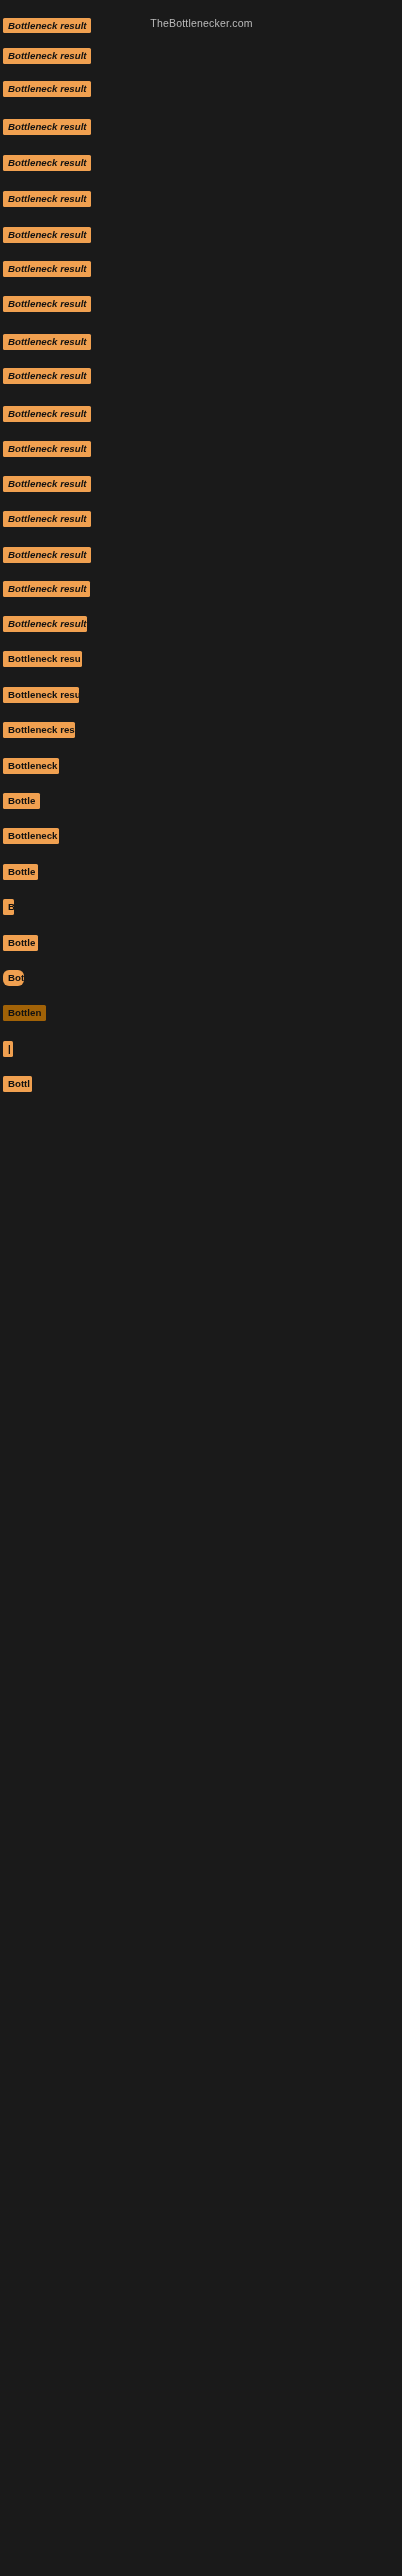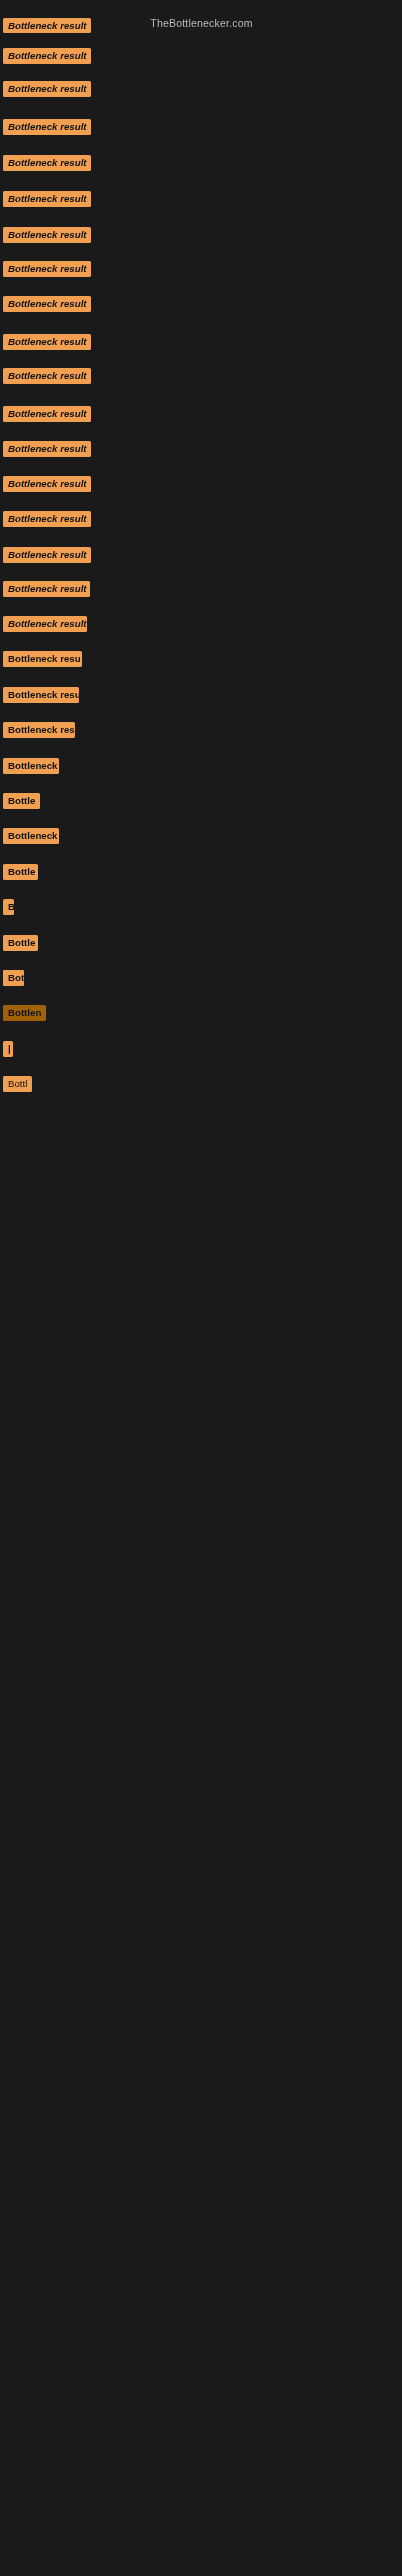--- a/index.html
+++ b/index.html
@@ -139,30 +139,30 @@
   </div>
 
   <div style="position: absolute; top: 899px; left: 3.2px; max-width: 11.3px; overflow: hidden; font-size: 9.7px; padding: 2.4px 4.8px; background-color: #f0a050; color: #111; border-radius: 1.6px; font-family: Arial, sans-serif; font-weight: bold; white-space: nowrap;">
     <span>B</span>
   </div>
 
   <div style="position: absolute; top: 935px; left: 3.2px; max-width: 35px; overflow: hidden; font-size: 9.7px; padding: 2.4px 4.8px; background-color: #f0a050; color: #111; border-radius: 1.6px; font-family: Arial, sans-serif; font-weight: bold; white-space: nowrap;">
     <span>Bottle</span>
   </div>
 
-  <div style="position: absolute; top: 970px; left: 3.2px; max-width: 21px; overflow: hidden; font-size: 9.7px; padding: 2.4px 4.8px; background-color: #f0a050; color: #111; border-radius: 1px; font-family: Arial, sans-serif; font-weight: bold; white-space: nowrap;">
+  <div style="position: absolute; top: 970px; left: 3.2px; max-width: 21px; overflow: hidden; font-size: 9.7px; padding: 2.4px 4.8px; background-color: #f0a050; color: #111; border-radius: 6px; font-family: Arial, sans-serif; font-weight: bold; white-space: nowrap;">
     <span>Bot</span>
   </div>
 
   <div style="position: absolute; top: 1005px; left: 3.2px; max-width: 43px; overflow: hidden; font-size: 9.7px; padding: 2.4px 4.8px; background-color: #a16207; color: #111; border-radius: 1.6px; font-family: Arial, sans-serif; font-weight: bold; white-space: nowrap;">
     <span>Bottlen</span>
   </div>
 
   <div style="position: absolute; top: 1041px; left: 3.2px; max-width: 4.8px; overflow: hidden; font-size: 9.7px; padding: 2.4px 4.8px; background-color: #f0a050; color: #111; border-radius: 1.6px; font-family: Arial, sans-serif; font-weight: bold; white-space: nowrap;">
     <span>|</span>
   </div>
 
-  <div style="position: absolute; top: 1076px; left: 3.2px; max-width: 29px; overflow: hidden; font-size: 9.7px; padding: 2.4px 4.8px; background-color: #f0a050; color: #111; border-radius: 1.6px; font-family: Arial, sans-serif; font-weight: normal; white-space: nowrap;">
+  <div style="position: absolute; top: 1076px; left: 3.2px; max-width: 29px; overflow: hidden; font-size: 9.7px; padding: 2.4px 4.8px; background-color: #f0a050; color: #111; border-radius: 1.6px; font-family: Arial, sans-serif; font-weight: bold; white-space: nowrap;">
     <span>Bottl</span>
   </div>
 
 </div>
 
 
 </body></html>

